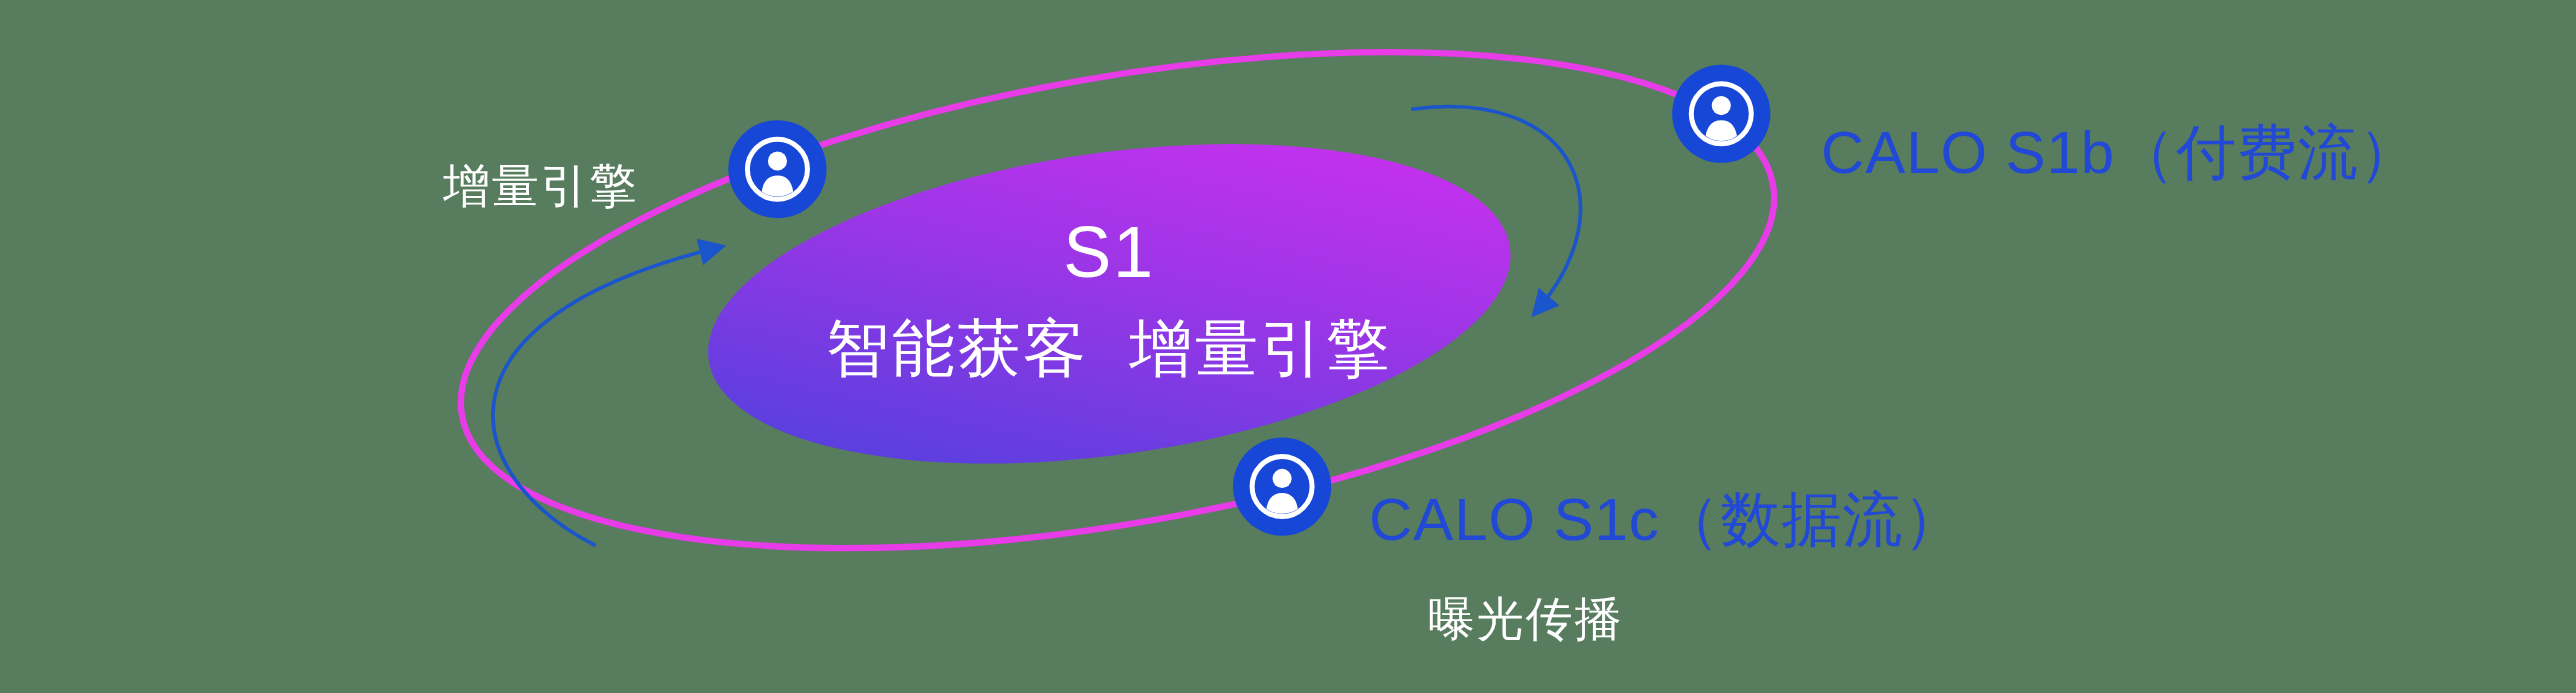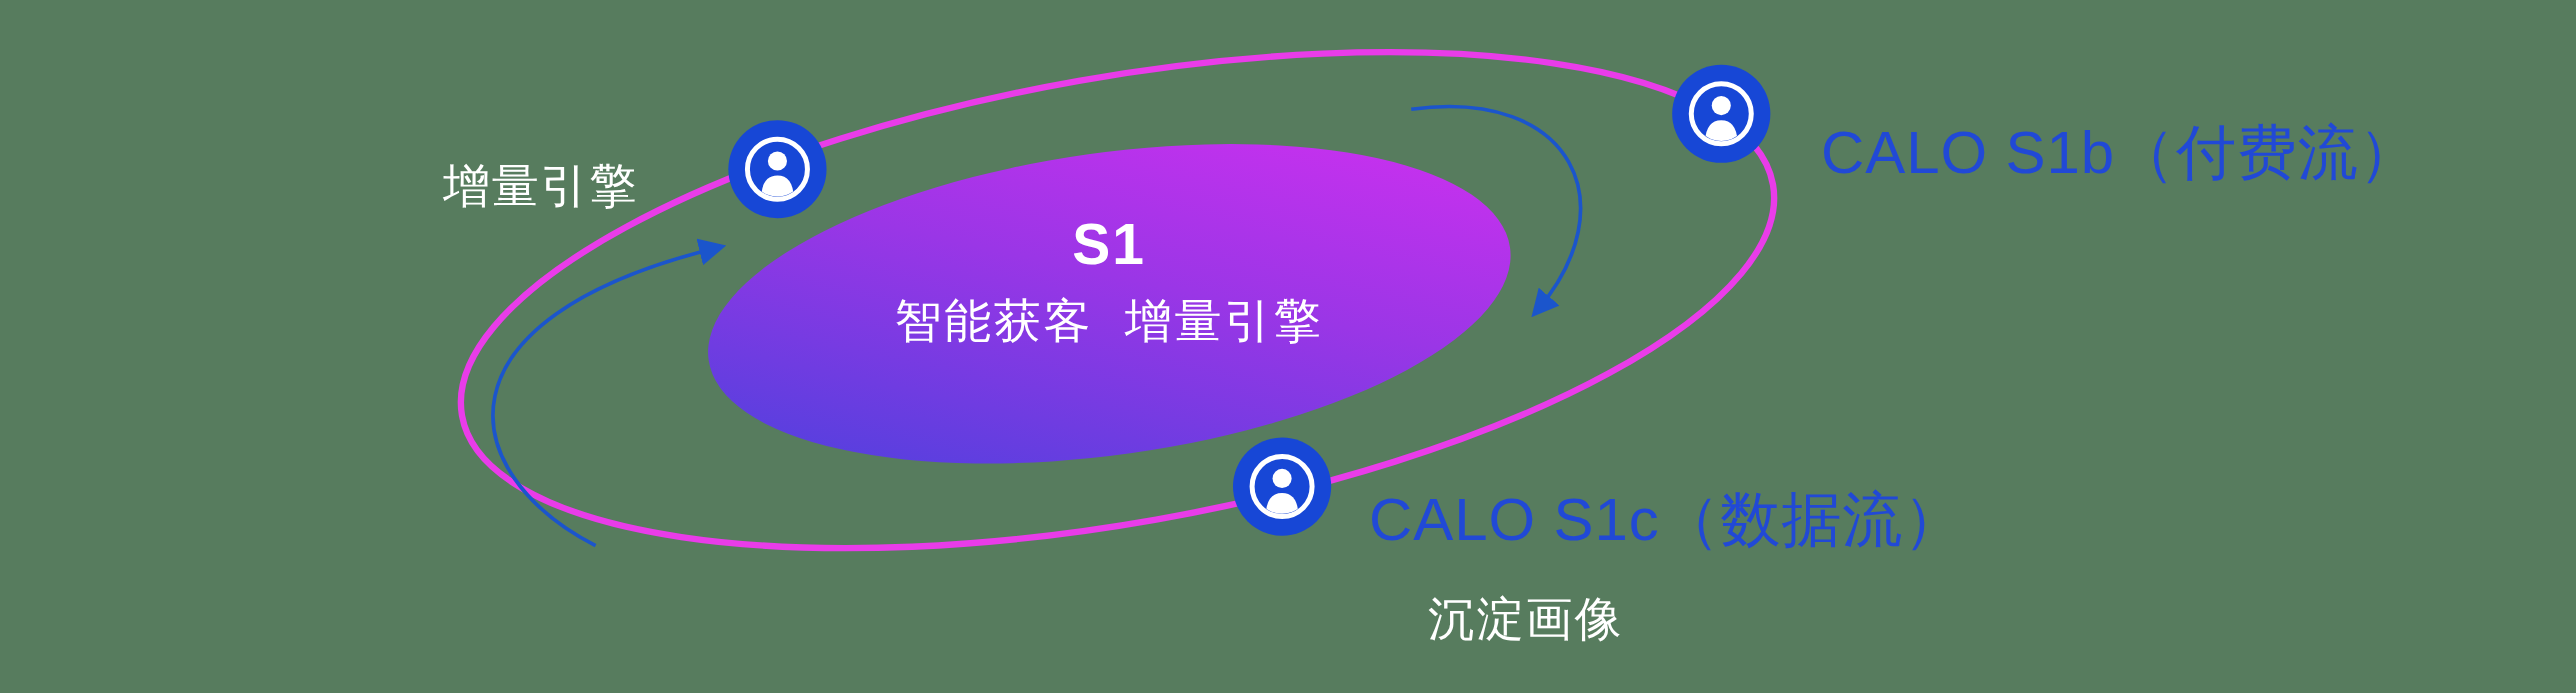--- a/index.html
+++ b/index.html
@@ -44,27 +44,27 @@
   }
   .core-text {
     position: absolute;
     left: 700px;
     top: 211px;
     width: 818px;
     text-align: center;
     color: #ffffff;
   }
   .core-title {
-    font-size: 57px;
-    font-weight: 700;
+    font-size: 72px;
+    font-weight: 400;
     letter-spacing: 1.8px;
   }
   .core-subtitle {
     margin-top: 12.7px;
-    font-size: 47px;
+    font-size: 63px;
     font-weight: 500;
     letter-spacing: 2.7px;
     white-space: pre;
   }
 </style>
 </head>
 <body>
 
 <div class="stage">
 
@@ -112,16 +112,16 @@
   <div class="core-text">
     <div class="core-title">S1</div>
     <div class="core-subtitle">智能获客  增量引擎</div>
   </div>
 
   <div class="lbl lbl-white" style="left:443px; top:160px;">增量引擎</div>
 
   <div class="lbl lbl-blue" style="left:1821px; top:80px;margin-top:40px;">CALO S1b（付费流）</div>
 
   <div class="lbl lbl-blue" style="left:1369px; top:487px;">CALO S1c（数据流）</div>
-  <div class="lbl lbl-white" style="left:1428px; top:593px;">沉淀画像</div>
+  <div class="lbl lbl-white" style="left:1428px; top:593px;">曝光传播</div>
 
 </div>
 
 
 </body></html>

